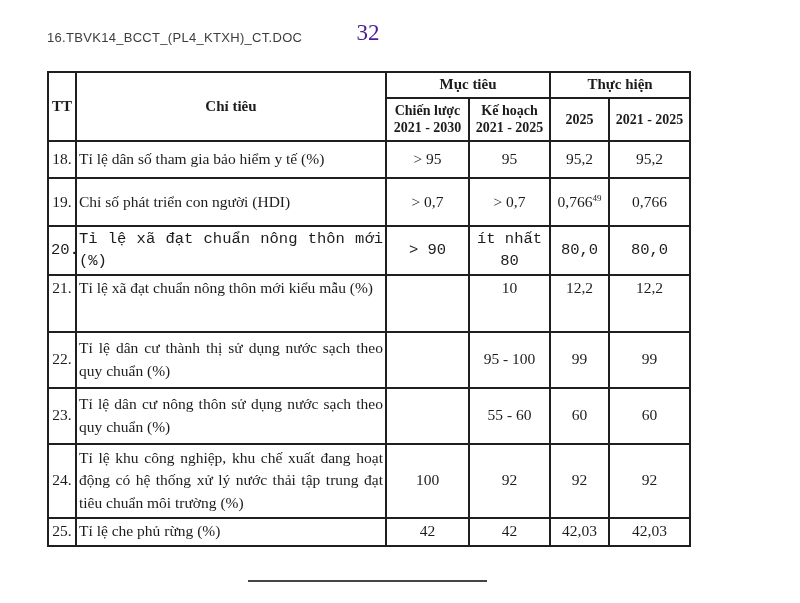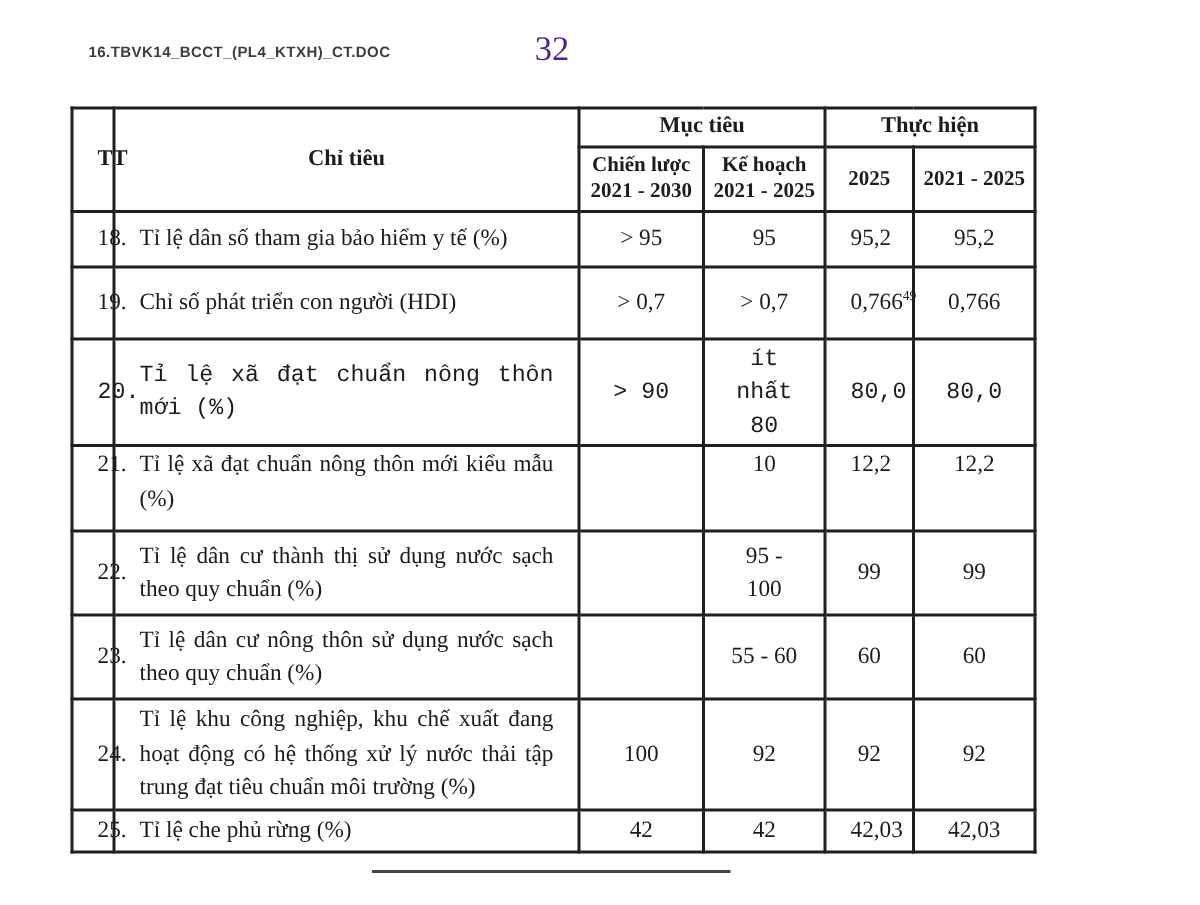--- a/index.html
+++ b/index.html
@@ -11,25 +11,24 @@
     background: #ffffff;
     font-family: "Liberation Serif", serif;
     color: #1c1c1c;
     overflow: hidden;
   }
   .doc-name {
     position: absolute;
     left: 47px;
     top: 30px;
     font-family: "Liberation Sans", sans-serif;
-    font-size: 10px;
+    font-size: 13px;
     letter-spacing: 0.3px;
     color: #3d3d3d;
-    font-weight: 700;
-    margin-left: 12px;
+    font-weight: 400;
   }
   .page-number {
     position: absolute;
     left: 47px;
     top: 20px;
     width: 642px;
     text-align: center;
     font-size: 23px;
     color: #4c1d95;
   }
@@ -39,21 +38,21 @@
     top: 71px;
     width: 642px;
     border-collapse: collapse;
     table-layout: fixed;
     font-size: 15.5px;
     color: #1c1c1c;
   }
   table.main th, table.main td {
     border: 2px solid #1f1f1f;
     vertical-align: middle;
-    padding: 1px 16px;
+    padding: 1px 2px;
     line-height: 1.45;
   }
   table.main thead th {
     font-weight: bold;
     text-align: center;
     font-size: 15px;
   }
   table.main thead tr.sub th {
     font-size: 14px;
     line-height: 1.25;

